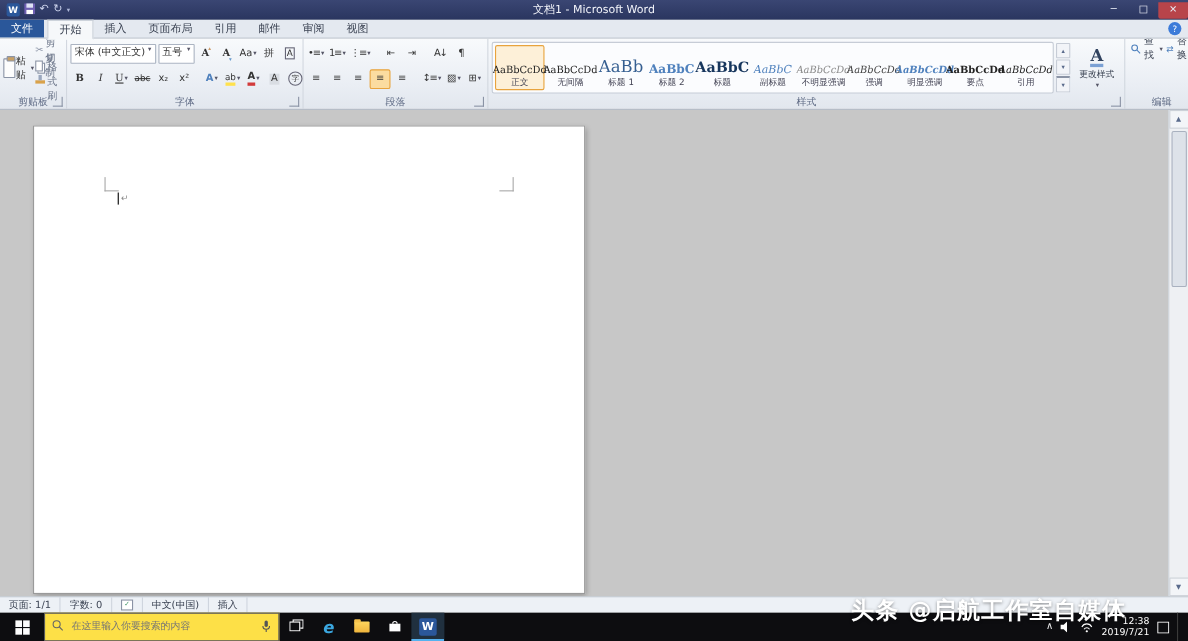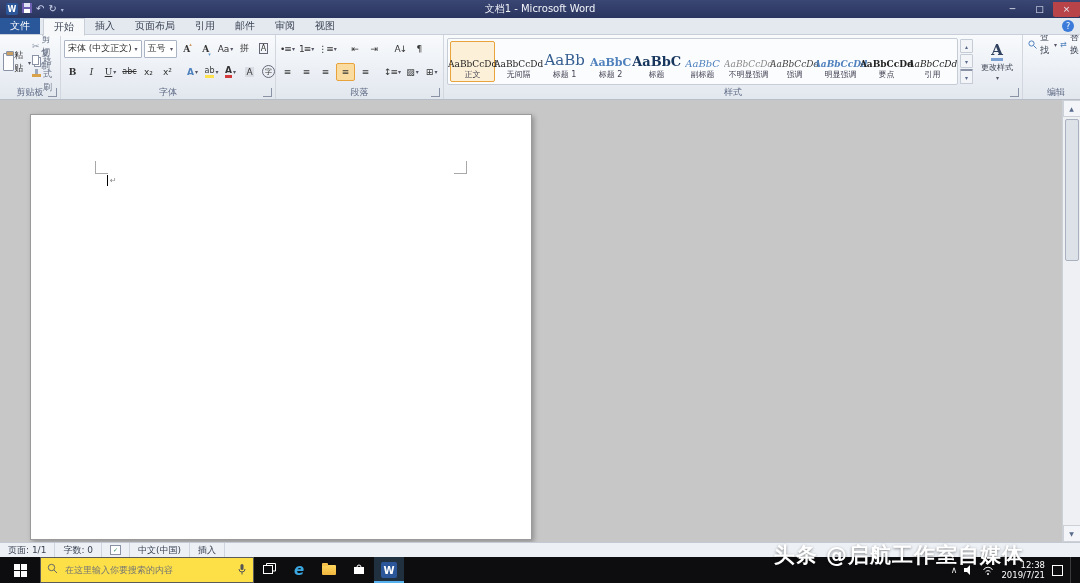--- a/index.html
+++ b/index.html
@@ -54,21 +54,21 @@
                   background:#c8a064;border:1px solid #8a93a5;border-radius:1px}
   .clipcol{display:flex;flex-direction:column;justify-content:flex-start;padding-top:2px}
   .smallbtn{display:flex;align-items:center;gap:2px;font-size:9px;color:#6a7488;height:14px;padding:0 1px}
   .cutic{font-size:9px;color:#8a93a5}
   .copyic{width:6px;height:8px;border:1px solid #8a93a5;background:#fff;box-shadow:2px 2px 0 -1px #fff,2px 2px 0 0 #8a93a5}
 
   
   .g-font{width:208px}
   .fcol{display:flex;flex-direction:column;width:100%}
   .frow{display:flex;align-items:center;gap:2px;height:23px}
-  .combo{display:flex;align-items:center;justify-content:space-between;border:1px solid #abb4c2;
+  .combo{display:flex;justify-content:space-between;border:1px solid #abb4c2;
          background:#fff;height:16px;font-size:9px;padding:0 3px;color:#333;border-radius:1px}
   .fname{width:93px;overflow:hidden;white-space:nowrap}
   .fsize{width:34px}
   .b{font-weight:bold;font-family:"DejaVu Serif","Liberation Serif",serif}
   .i{font-style:italic;font-family:"DejaVu Serif","Liberation Serif",serif}
   .u{text-decoration:underline;font-family:"DejaVu Serif","Liberation Serif",serif}
   .strike{text-decoration:line-through;font-size:8px}
   .fx{color:#4f81bd;font-weight:bold}
   .hl{border-bottom:3px solid #ffe14d;line-height:9px;font-size:8px}
   .fc{border-bottom:3px solid #d23b3b;line-height:9px;font-weight:bold}

